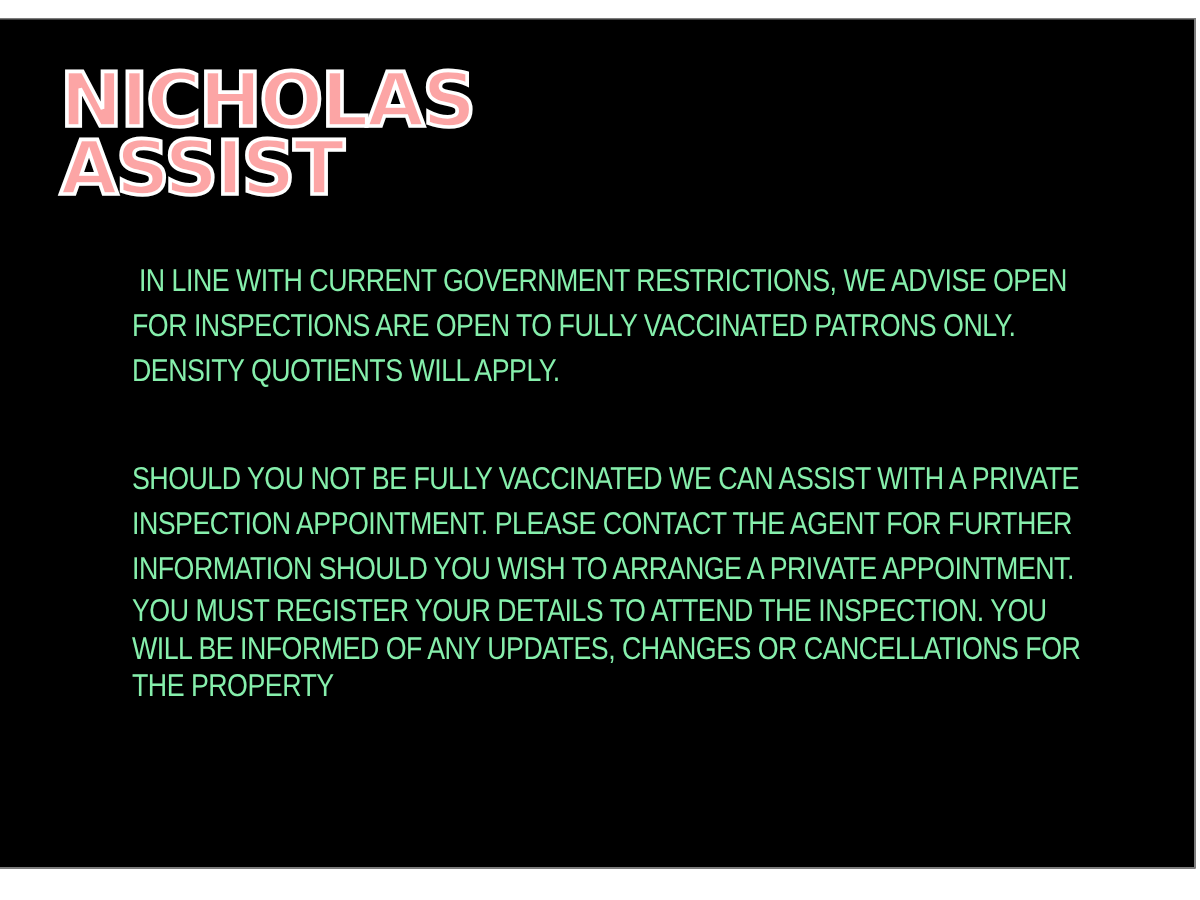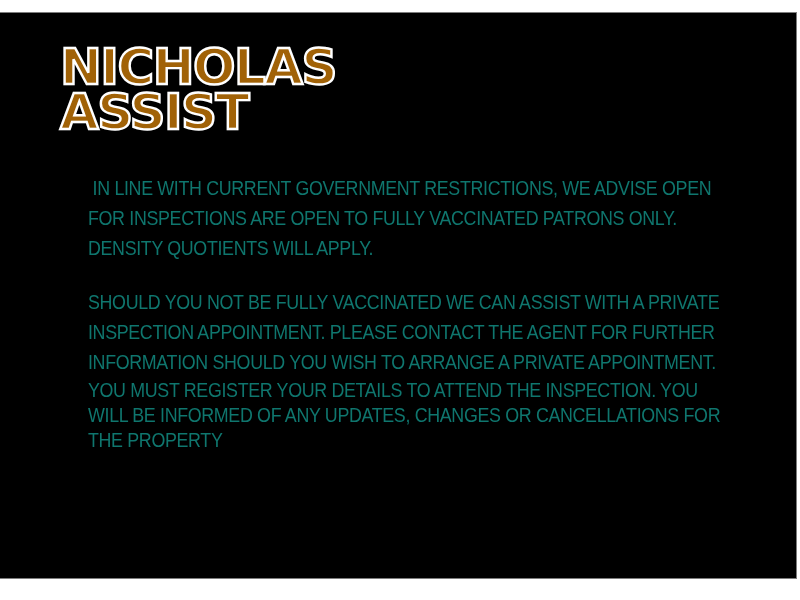--- a/index.html
+++ b/index.html
@@ -21,58 +21,58 @@
     width: 796px;
     height: 565px;
     background: #000000;
     border-top: 1px solid #7d7d7d;
     border-right: 1px solid #7d7d7d;
     border-bottom: 1px solid #7d7d7d;
     overflow: hidden;
   }
   .logo {
     position: absolute;
-    left: 60px;
+    left: 40px;
     top: 32px;
-    color: #a16207;
+    color: #fca5a5;
     font-weight: bold;
     font-size: 50px;
     line-height: 45px;
     letter-spacing: -1.5px;
     -webkit-text-stroke: 2.4px #ffffff;
     font-family: "DejaVu Sans", "Liberation Sans", sans-serif;
   }
   .logo-line {
     display: block;
     white-space: pre;
   }
   .notice {
     position: absolute;
     left: 88px;
     top: 160px;
     width: 700px;
-    color: #0f766e;
+    color: #86efac;
     font-size: 21px;
     letter-spacing: -0.4px;
   }
   .paragraph {
     margin: 0;
   }
   .paragraph .line {
     white-space: pre;
     line-height: 30px;
     height: 30px;
     transform: scaleX(0.85);
     transform-origin: left center;
   }
   .paragraph.tight .line {
     line-height: 25px;
     height: 25px;
   }
-  .gap-1 { margin-top: 24px; }
+  .gap-1 { margin-top: 42px; }
   .gap-2 { }
 </style>
 </head>
 <body>
 
 <div class="banner">
 
   <div class="logo">
     <span class="logo-line">NICHOLAS</span>
     <span class="logo-line">ASSIST</span>

